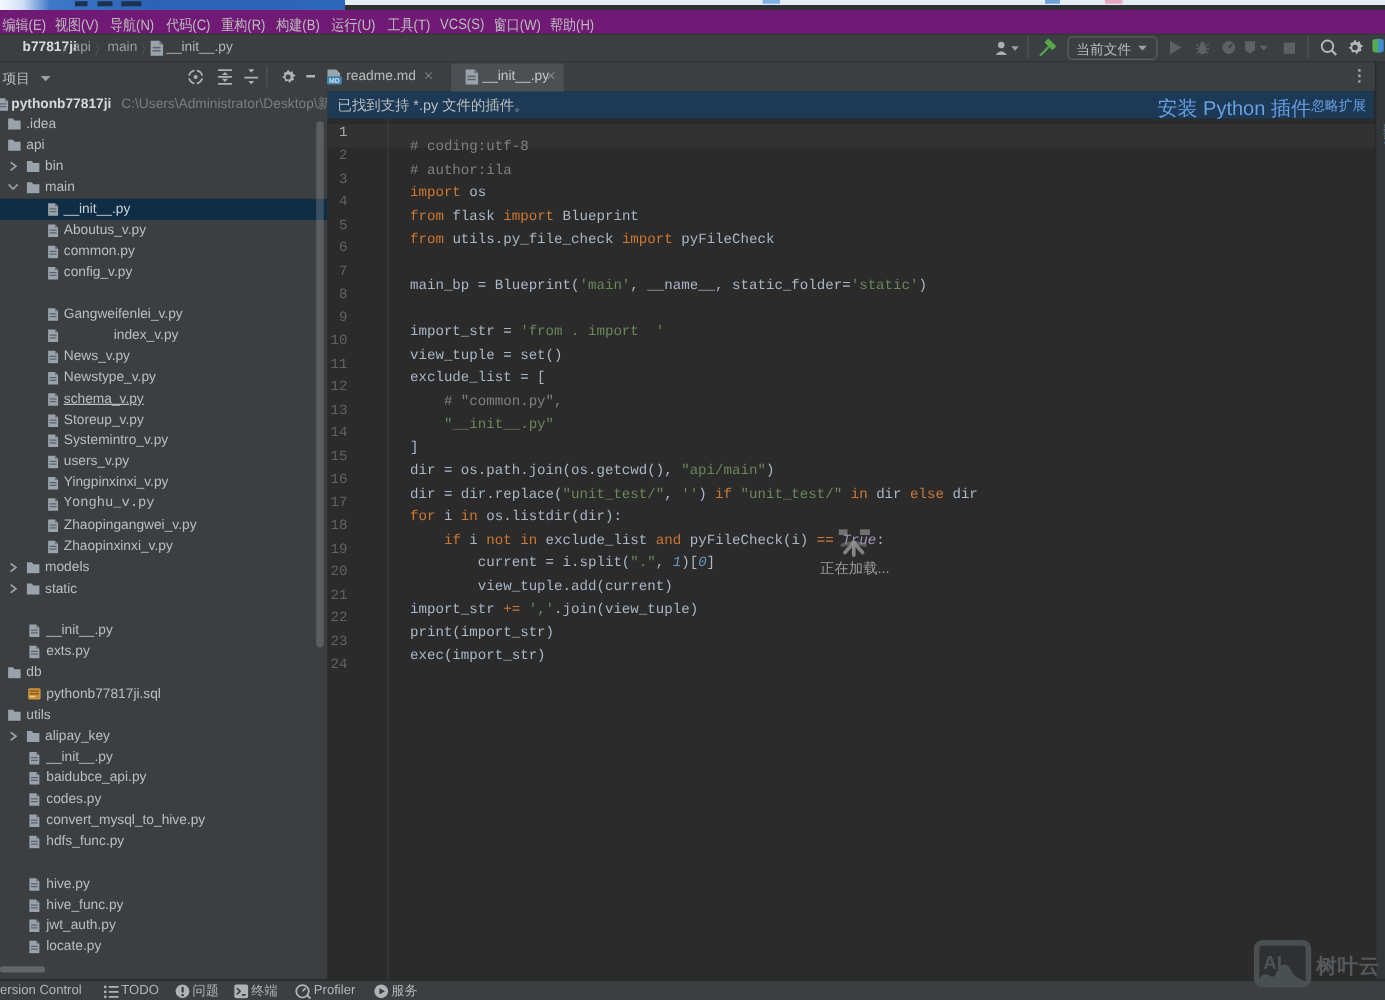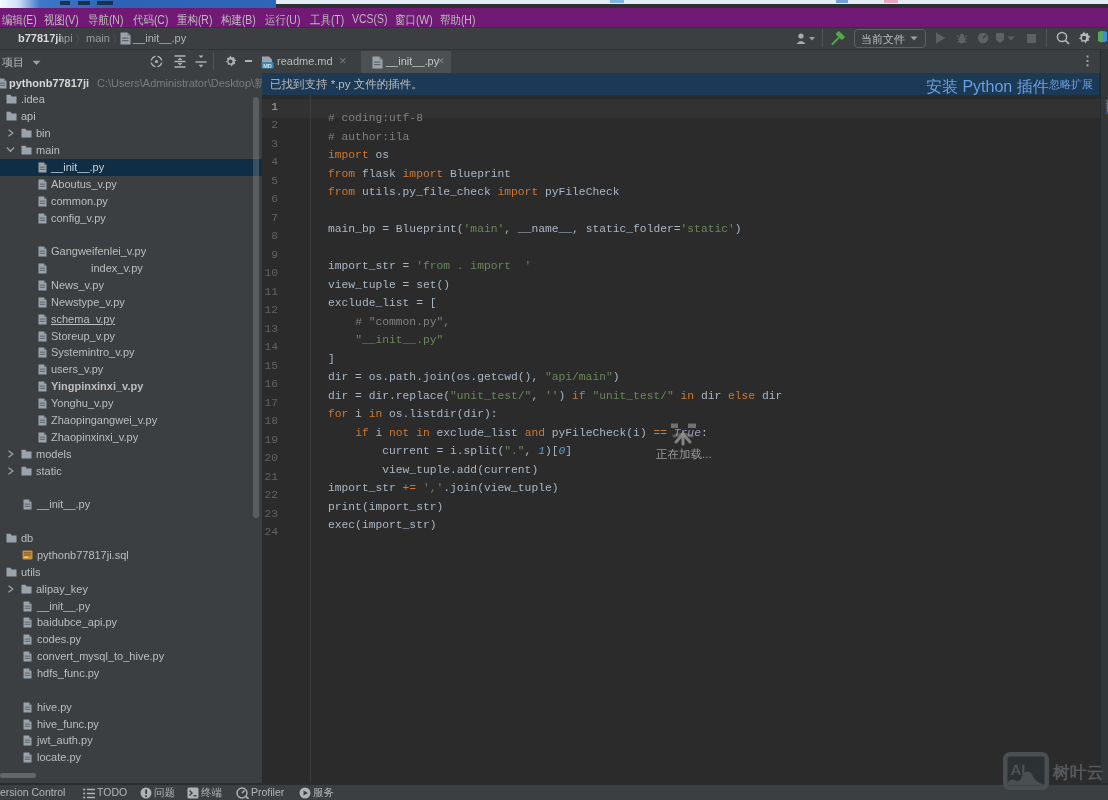--- a/index.html
+++ b/index.html
@@ -383,32 +383,32 @@
     </div>
 <div class="trow" style="top:305.2px;">
       <span style="position:absolute;left:38px;top:3px">
         <svg width="9" height="11" viewBox="0 0 9 11">
           <path d="M0.5 0.5 h5.5 l2.5 2.5 v7.5 h-8 z" fill="#9aa3ab"></path>
           <path d="M6 0.5 l2.5 2.5 h-2.5 z" fill="#676f76"></path>
           <rect x="1.8" y="4.6" width="5.4" height="1" fill="#5d6469"></rect>
           <rect x="1.8" y="6.8" width="5.4" height="1" fill="#5d6469"></rect>
         </svg>
       </span>
-      <span style="position:absolute;left:51px;font-weight:bold;">Yingpinxinxi_v.py</span>
+      <span style="position:absolute;left:51px;">Yingpinxinxi_v.py</span>
     </div>
 <div class="trow" style="top:322.0px;">
       <span style="position:absolute;left:38px;top:3px">
         <svg width="9" height="11" viewBox="0 0 9 11">
           <path d="M0.5 0.5 h5.5 l2.5 2.5 v7.5 h-8 z" fill="#9aa3ab"></path>
           <path d="M6 0.5 l2.5 2.5 h-2.5 z" fill="#676f76"></path>
           <rect x="1.8" y="4.6" width="5.4" height="1" fill="#5d6469"></rect>
           <rect x="1.8" y="6.8" width="5.4" height="1" fill="#5d6469"></rect>
         </svg>
       </span>
-      <span style="position:absolute;left:51px;">Yonghu_v.py</span>
+      <span style="position:absolute;left:51px;font-family:Liberation Mono, monospace;">Yonghu_v.py</span>
     </div>
 <div class="trow" style="top:338.9px;">
       <span style="position:absolute;left:38px;top:3px">
         <svg width="9" height="11" viewBox="0 0 9 11">
           <path d="M0.5 0.5 h5.5 l2.5 2.5 v7.5 h-8 z" fill="#9aa3ab"></path>
           <path d="M6 0.5 l2.5 2.5 h-2.5 z" fill="#676f76"></path>
           <rect x="1.8" y="4.6" width="5.4" height="1" fill="#5d6469"></rect>
           <rect x="1.8" y="6.8" width="5.4" height="1" fill="#5d6469"></rect>
         </svg>
       </span>
@@ -454,20 +454,31 @@
 <div class="trow" style="top:423.2px">
       <span style="position:absolute;left:23px;top:3px">
         <svg width="9" height="11" viewBox="0 0 9 11">
           <path d="M0.5 0.5 h5.5 l2.5 2.5 v7.5 h-8 z" fill="#9aa3ab"></path>
           <path d="M6 0.5 l2.5 2.5 h-2.5 z" fill="#676f76"></path>
           <rect x="1.8" y="4.6" width="5.4" height="1" fill="#5d6469"></rect>
           <rect x="1.8" y="6.8" width="5.4" height="1" fill="#5d6469"></rect>
         </svg>
       </span>
       <span style="position:absolute;left:37px">__init__.py</span>
+    </div>
+<div class="trow" style="top:440.1px">
+      <span style="position:absolute;left:23px;top:3px">
+        <svg width="9" height="11" viewBox="0 0 9 11">
+          <path d="M0.5 0.5 h5.5 l2.5 2.5 v7.5 h-8 z" fill="#9aa3ab"></path>
+          <path d="M6 0.5 l2.5 2.5 h-2.5 z" fill="#676f76"></path>
+          <rect x="1.8" y="4.6" width="5.4" height="1" fill="#5d6469"></rect>
+          <rect x="1.8" y="6.8" width="5.4" height="1" fill="#5d6469"></rect>
+        </svg>
+      </span>
+      <span style="position:absolute;left:37px">exts.py</span>
     </div>
 <div class="trow" style="top:457.0px">
       <span style="position:absolute;left:6px;top:3px">
         <svg width="11" height="10" viewBox="0 0 11 10">
           <path d="M0.5 0.8 h4 l1.1 1.6 h4.9 v7.1 h-10 z" fill="#9aa3ab"></path>
         </svg>
       </span>
       <span style="position:absolute;left:21px">db</span>
     </div>
 <div class="trow" style="top:473.9px">

